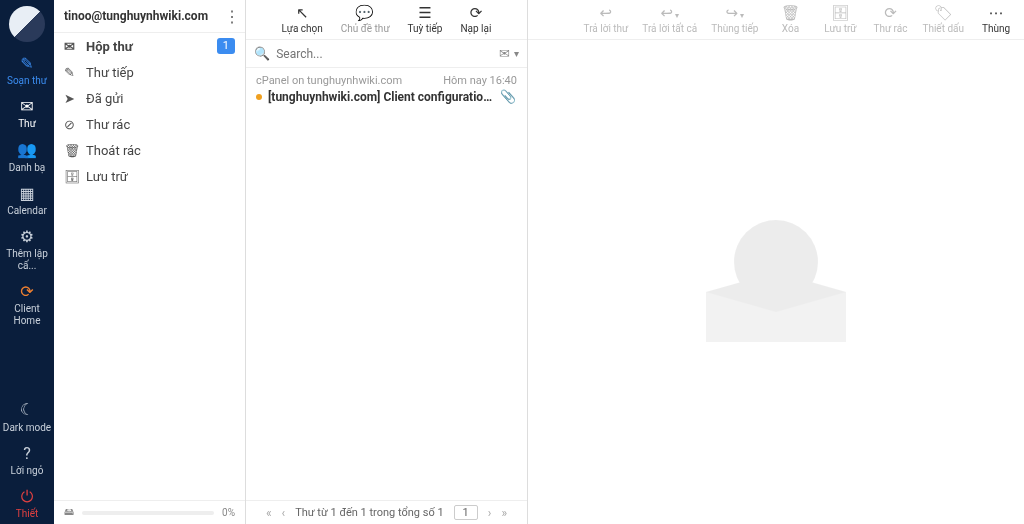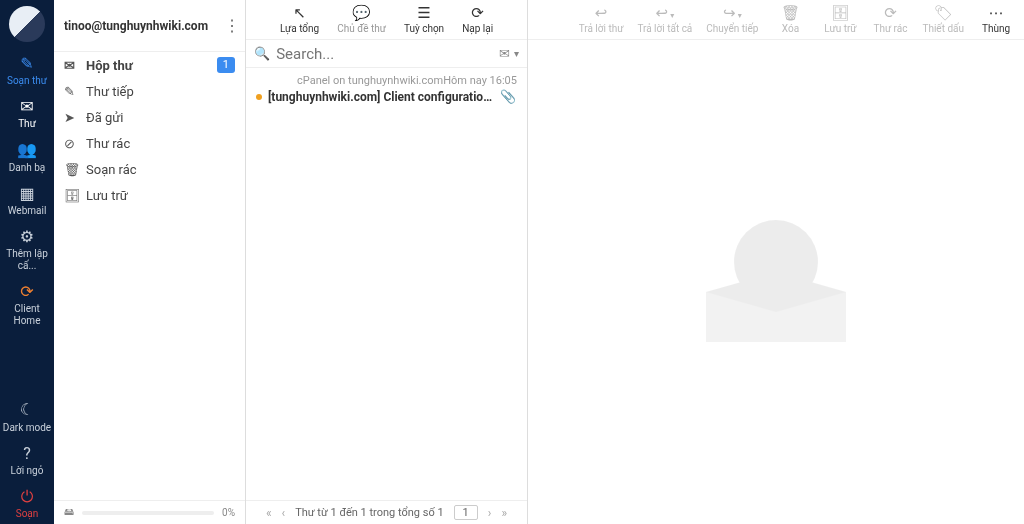--- a/index.html
+++ b/index.html
@@ -7,43 +7,43 @@
 .navbar { width:54px; background:#0a1e3c; display:flex; flex-direction:column; align-items:center; color:#c8d0da; }
 .nav-logo { width:36px; height:36px; margin:6px 0; position:relative; }
 .nav-logo .moon { width:36px; height:36px; border-radius:50%; background:linear-gradient(135deg,#e8eef5 0%,#e8eef5 50%,#2a3a5a 50%); }
 .nav-item { width:54px; text-align:center; padding:6px 0 4px; cursor:pointer; font-size:10px; line-height:1.2; }
 .nav-item .ic { font-size:16px; display:block; margin-bottom:2px; }
 .nav-item.active { color:#3b8cf0; }
 .nav-item.accent { color:#f08030; }
 .nav-item.red { color:#e04040; }
 .nav-spacer { flex:1; }
 .folders { width:192px; border-right:1px solid #ddd; display:flex; flex-direction:column; background:#fff; }
-.f-header { height:52px; display:flex; align-items:center; padding:0 10px; border-bottom:1px solid #eee;gap:16px; }
+.f-header { height:33px; display:flex; align-items:center; padding:0 10px; border-bottom:1px solid #eee;gap:16px; }
 .f-header .email { font-weight:700; font-size:12px; flex:1; }
 .f-header .more { font-size:16px; color:#666; cursor:pointer; }
 .f-list { flex:1; overflow:auto; }
 .f-item { height:26px; display:flex; align-items:center; padding:0 10px; cursor:pointer; font-size:13px; color:#444; }
 .f-item .ic { width:14px; margin-right:8px; color:#555; font-size:13px; }
 .f-item.sel { background:#fff; font-weight:700; }
 .f-item .badge { margin-left:auto; background:#3b8cf0; color:#fff; border-radius:3px; padding:0 6px; font-size:11px; line-height:16px; font-weight:400; }
 .f-footer { height:24px; border-top:1px solid #eee; display:flex; align-items:center; padding:0 10px; font-size:10px; color:#888; gap:8px; }
 .quota-bar { flex:1; height:4px; background:#eee; border-radius:2px; }
 .msglist { width:282px; border-right:1px solid #ddd; display:flex; flex-direction:column; background:#fff; }
 .toolbar1 { height:40px; display:flex; align-items:flex-start; justify-content:center; gap:18px; padding-top:4px; border-bottom:1px solid #eee; }
 .tb-btn { text-align:center; font-size:10px; color:#999; cursor:pointer; }
 .tb-btn.on { color:#333; }
 .tb-btn .ic { font-size:15px; display:block; margin-bottom:1px; }
 .searchbar { height:28px; display:flex; align-items:center; padding:0 8px; border-bottom:1px solid #eee; color:#888; }
 .searchbar .sic { margin-right:6px; }
-.searchbar input { border:none; outline:none; flex:1; font-size:15px; color:#888; background:transparent; }
+.searchbar input { border:none; outline:none; flex:1; font-size:12px; color:#888; background:transparent; }
 .searchbar .env { margin-left:4px; font-size:13px; }
 .searchbar .dd { margin-left:4px; font-size:10px; }
 .msgs { flex:1; overflow:auto; }
 .msg-meta { display:flex; padding:6px 10px 0; font-size:11px; color:#999; }
-.msg-meta .from { flex:1; white-space:nowrap; overflow:hidden; text-overflow:ellipsis;text-align:right; }
+.msg-meta .from { flex:1; white-space:nowrap; overflow:hidden; text-overflow:ellipsis; }
 .msg-row { display:flex; align-items:center; padding:2px 10px 6px; cursor:pointer; }
 .msg-row .dot { width:6px; height:6px; border-radius:50%; background:#f0a020; margin-right:6px; flex-shrink:0; }
 .msg-row .subj { flex:1; font-weight:700; font-size:12px; white-space:nowrap; overflow:hidden; text-overflow:ellipsis; }
 .msg-row .att { color:#888; margin-left:6px; font-size:13px; }
 .pager { height:24px; border-top:1px solid #eee; display:flex; align-items:center; justify-content:center; gap:10px; font-size:11px; color:#666; }
 .pager .pbtn { color:#aaa; cursor:pointer; font-size:12px; }
 .pager .pnum { border:1px solid #ccc; padding:0 8px; border-radius:2px; }
 .preview { flex:1; display:flex; flex-direction:column; background:#fff; }
 .toolbar2 { height:40px; display:flex; align-items:flex-start; justify-content:flex-end; gap:14px; padding:4px 10px 0; border-bottom:1px solid #eee; }
 .tb2-btn { text-align:center; font-size:10px; color:#bbb; cursor:pointer; min-width:36px; }
@@ -56,27 +56,27 @@
 </head>
 <body>
 
 <div class="navbar">
   <div class="nav-logo">
       <div class="moon"></div>
     </div>
   <div class="nav-item active"><span class="ic">✎</span><span>Soạn thư</span></div>
   <div class="nav-item" style="color:#fff"><span class="ic">✉</span><span>Thư</span></div>
   <div class="nav-item"><span class="ic">👥</span><span>Danh bạ</span></div>
-  <div class="nav-item"><span class="ic">▦</span><span>Webmail</span></div>
+  <div class="nav-item"><span class="ic">▦</span><span>Calendar</span></div>
   <div class="nav-item"><span class="ic">⚙</span><span>Thêm lập cấ...</span></div>
   <div class="nav-item accent"><span class="ic">⟳</span><span style="color:#c8d0da">Client Home</span></div>
   <div class="nav-spacer"></div>
   <div class="nav-item"><span class="ic">☾</span><span>Dark mode</span></div>
   <div class="nav-item"><span class="ic">?</span><span>Lời ngỏ</span></div>
-  <div class="nav-item red"><span class="ic">⏻</span><span>Soạn</span></div>
+  <div class="nav-item red"><span class="ic">⏻</span><span>Thiết</span></div>
 </div>
 
 <div class="folders">
   <div class="f-header">
     <span class="email">tinoo@tunghuynhwiki.com</span>
     <span class="more">⋮</span>
   </div>
   <div class="f-list">
     <div class="f-item sel">
         <span class="ic">✉</span>
@@ -90,51 +90,51 @@
     <div class="f-item">
         <span class="ic">➤</span>
         <span>Đã gửi</span>
       </div>
     <div class="f-item">
         <span class="ic">⊘</span>
         <span>Thư rác</span>
       </div>
     <div class="f-item">
         <span class="ic">🗑</span>
-        <span>Soạn rác</span>
+        <span>Thoát rác</span>
       </div>
     <div class="f-item">
         <span class="ic">🗄</span>
         <span>Lưu trữ</span>
       </div>
   </div>
   <div class="f-footer">
     <span>🖴</span>
     <div class="quota-bar"></div>
     <span>0%</span>
   </div>
 </div>
 
 <div class="msglist">
   <div class="toolbar1">
-    <div class="tb-btn on"><span class="ic">↖</span><span>Lựa tổng</span></div>
+    <div class="tb-btn on"><span class="ic">↖</span><span>Lựa chọn</span></div>
     <div class="tb-btn"><span class="ic">💬</span><span>Chủ đề thư</span></div>
-    <div class="tb-btn on"><span class="ic">☰</span><span>Tuỳ chọn</span></div>
+    <div class="tb-btn on"><span class="ic">☰</span><span>Tuỳ tiếp</span></div>
     <div class="tb-btn on"><span class="ic">⟳</span><span>Nạp lại</span></div>
   </div>
   <div class="searchbar">
     <span class="sic">🔍</span>
     <input placeholder="Search..." style="">
     <span class="env">✉</span>
     <span class="dd">▾</span>
   </div>
   <div class="msgs">
     <div class="msg-meta">
       <span class="from">cPanel on tunghuynhwiki.com</span>
-      <span>Hôm nay 16:05</span>
+      <span>Hôm nay 16:40</span>
     </div>
     <div class="msg-row">
       <span class="dot"></span>
       <span class="subj">[tunghuynhwiki.com] Client configuration settings f...</span>
       <span class="att">📎</span>
     </div>
   </div>
   <div class="pager">
     <span class="pbtn">«</span>
     <span class="pbtn">‹</span>
@@ -142,21 +142,21 @@
     <span class="pnum">1</span>
     <span class="pbtn">›</span>
     <span class="pbtn">»</span>
   </div>
 </div>
 
 <div class="preview">
   <div class="toolbar2">
     <div class="tb2-btn"><span class="ic">↩</span><span>Trả lời thư</span></div>
     <div class="tb2-btn"><span class="ic">↩<span class="dd">▾</span></span><span>Trả lời tất cả</span></div>
-    <div class="tb2-btn"><span class="ic">↪<span class="dd">▾</span></span><span>Chuyển tiếp</span></div>
+    <div class="tb2-btn"><span class="ic">↪<span class="dd">▾</span></span><span>Thùng tiếp</span></div>
     <div class="tb2-btn"><span class="ic">🗑</span><span>Xóa</span></div>
     <div class="tb2-btn"><span class="ic">🗄</span><span>Lưu trữ</span></div>
     <div class="tb2-btn"><span class="ic">⟳</span><span>Thư rác</span></div>
     <div class="tb2-btn"><span class="ic">🏷</span><span>Thiết dấu</span></div>
     <div class="tb2-btn on"><span class="ic">⋯</span><span>Thùng</span></div>
   </div>
   <div class="empty">
     <svg width="180" height="160" viewBox="0 0 180 160">
       <ellipse cx="90" cy="60" rx="42" ry="42" fill="#888"></ellipse>
       <path d="M20 90 L90 70 L160 90 L160 140 L20 140 Z" fill="#888"></path>

